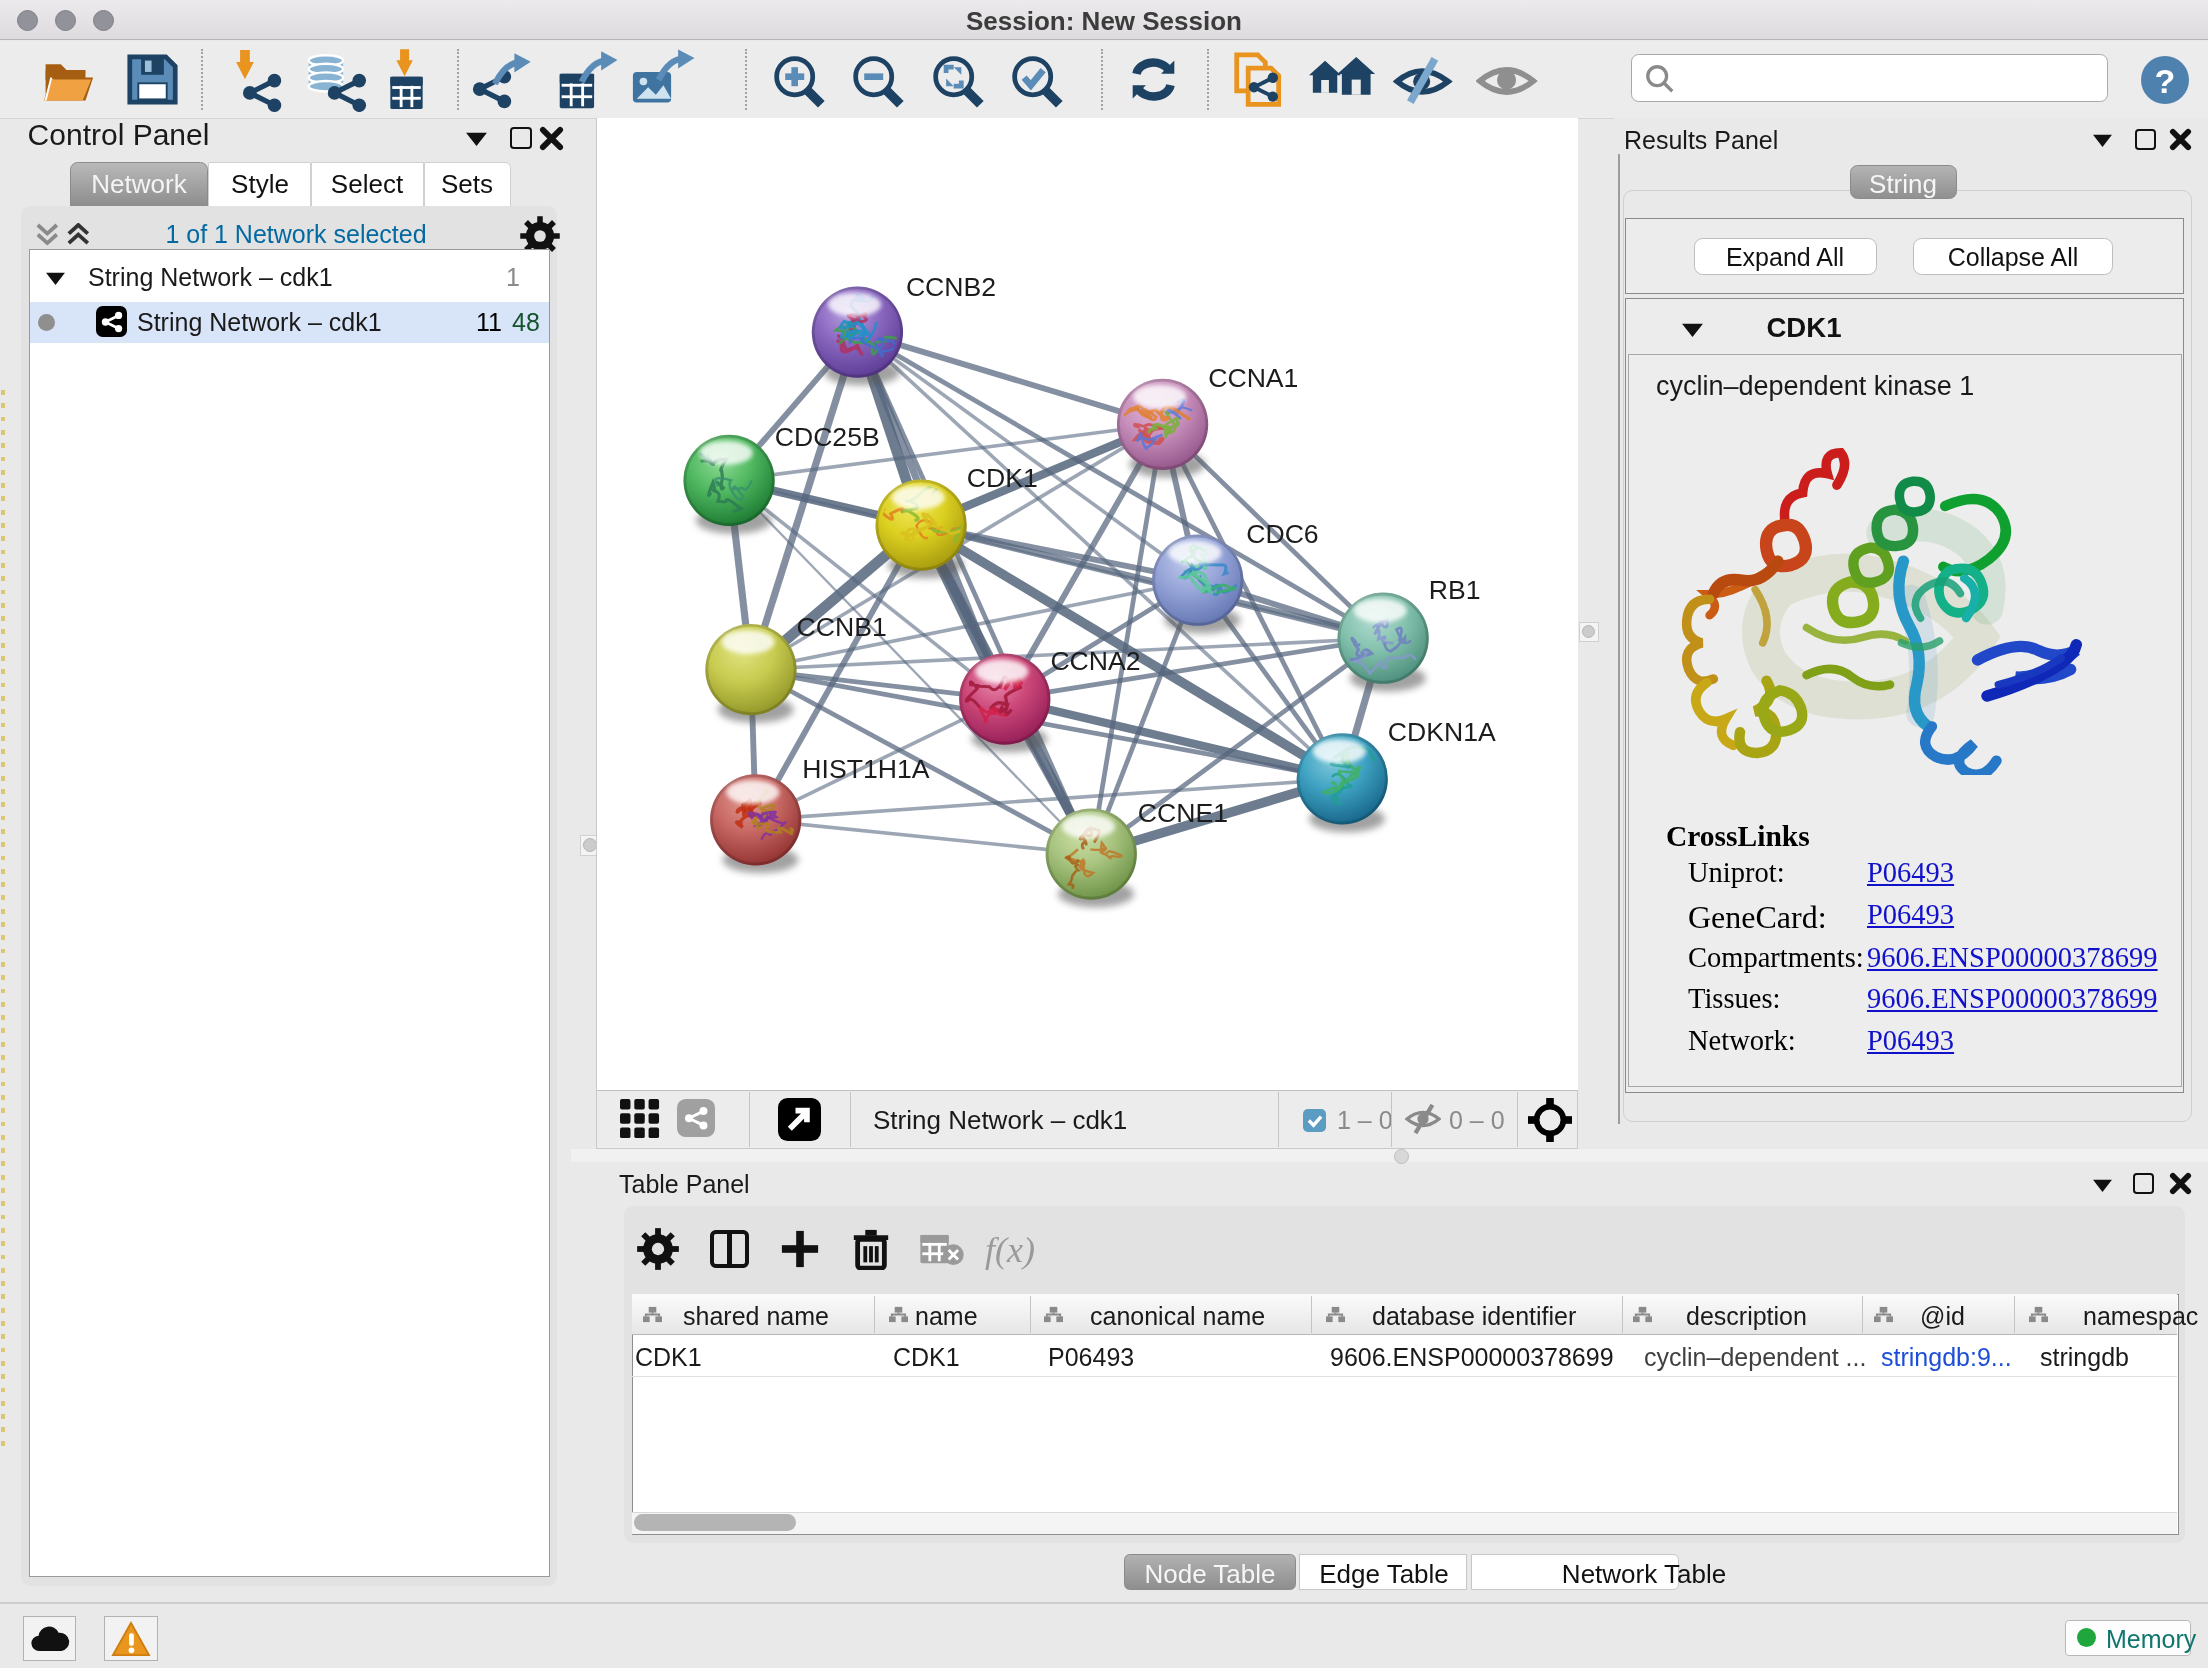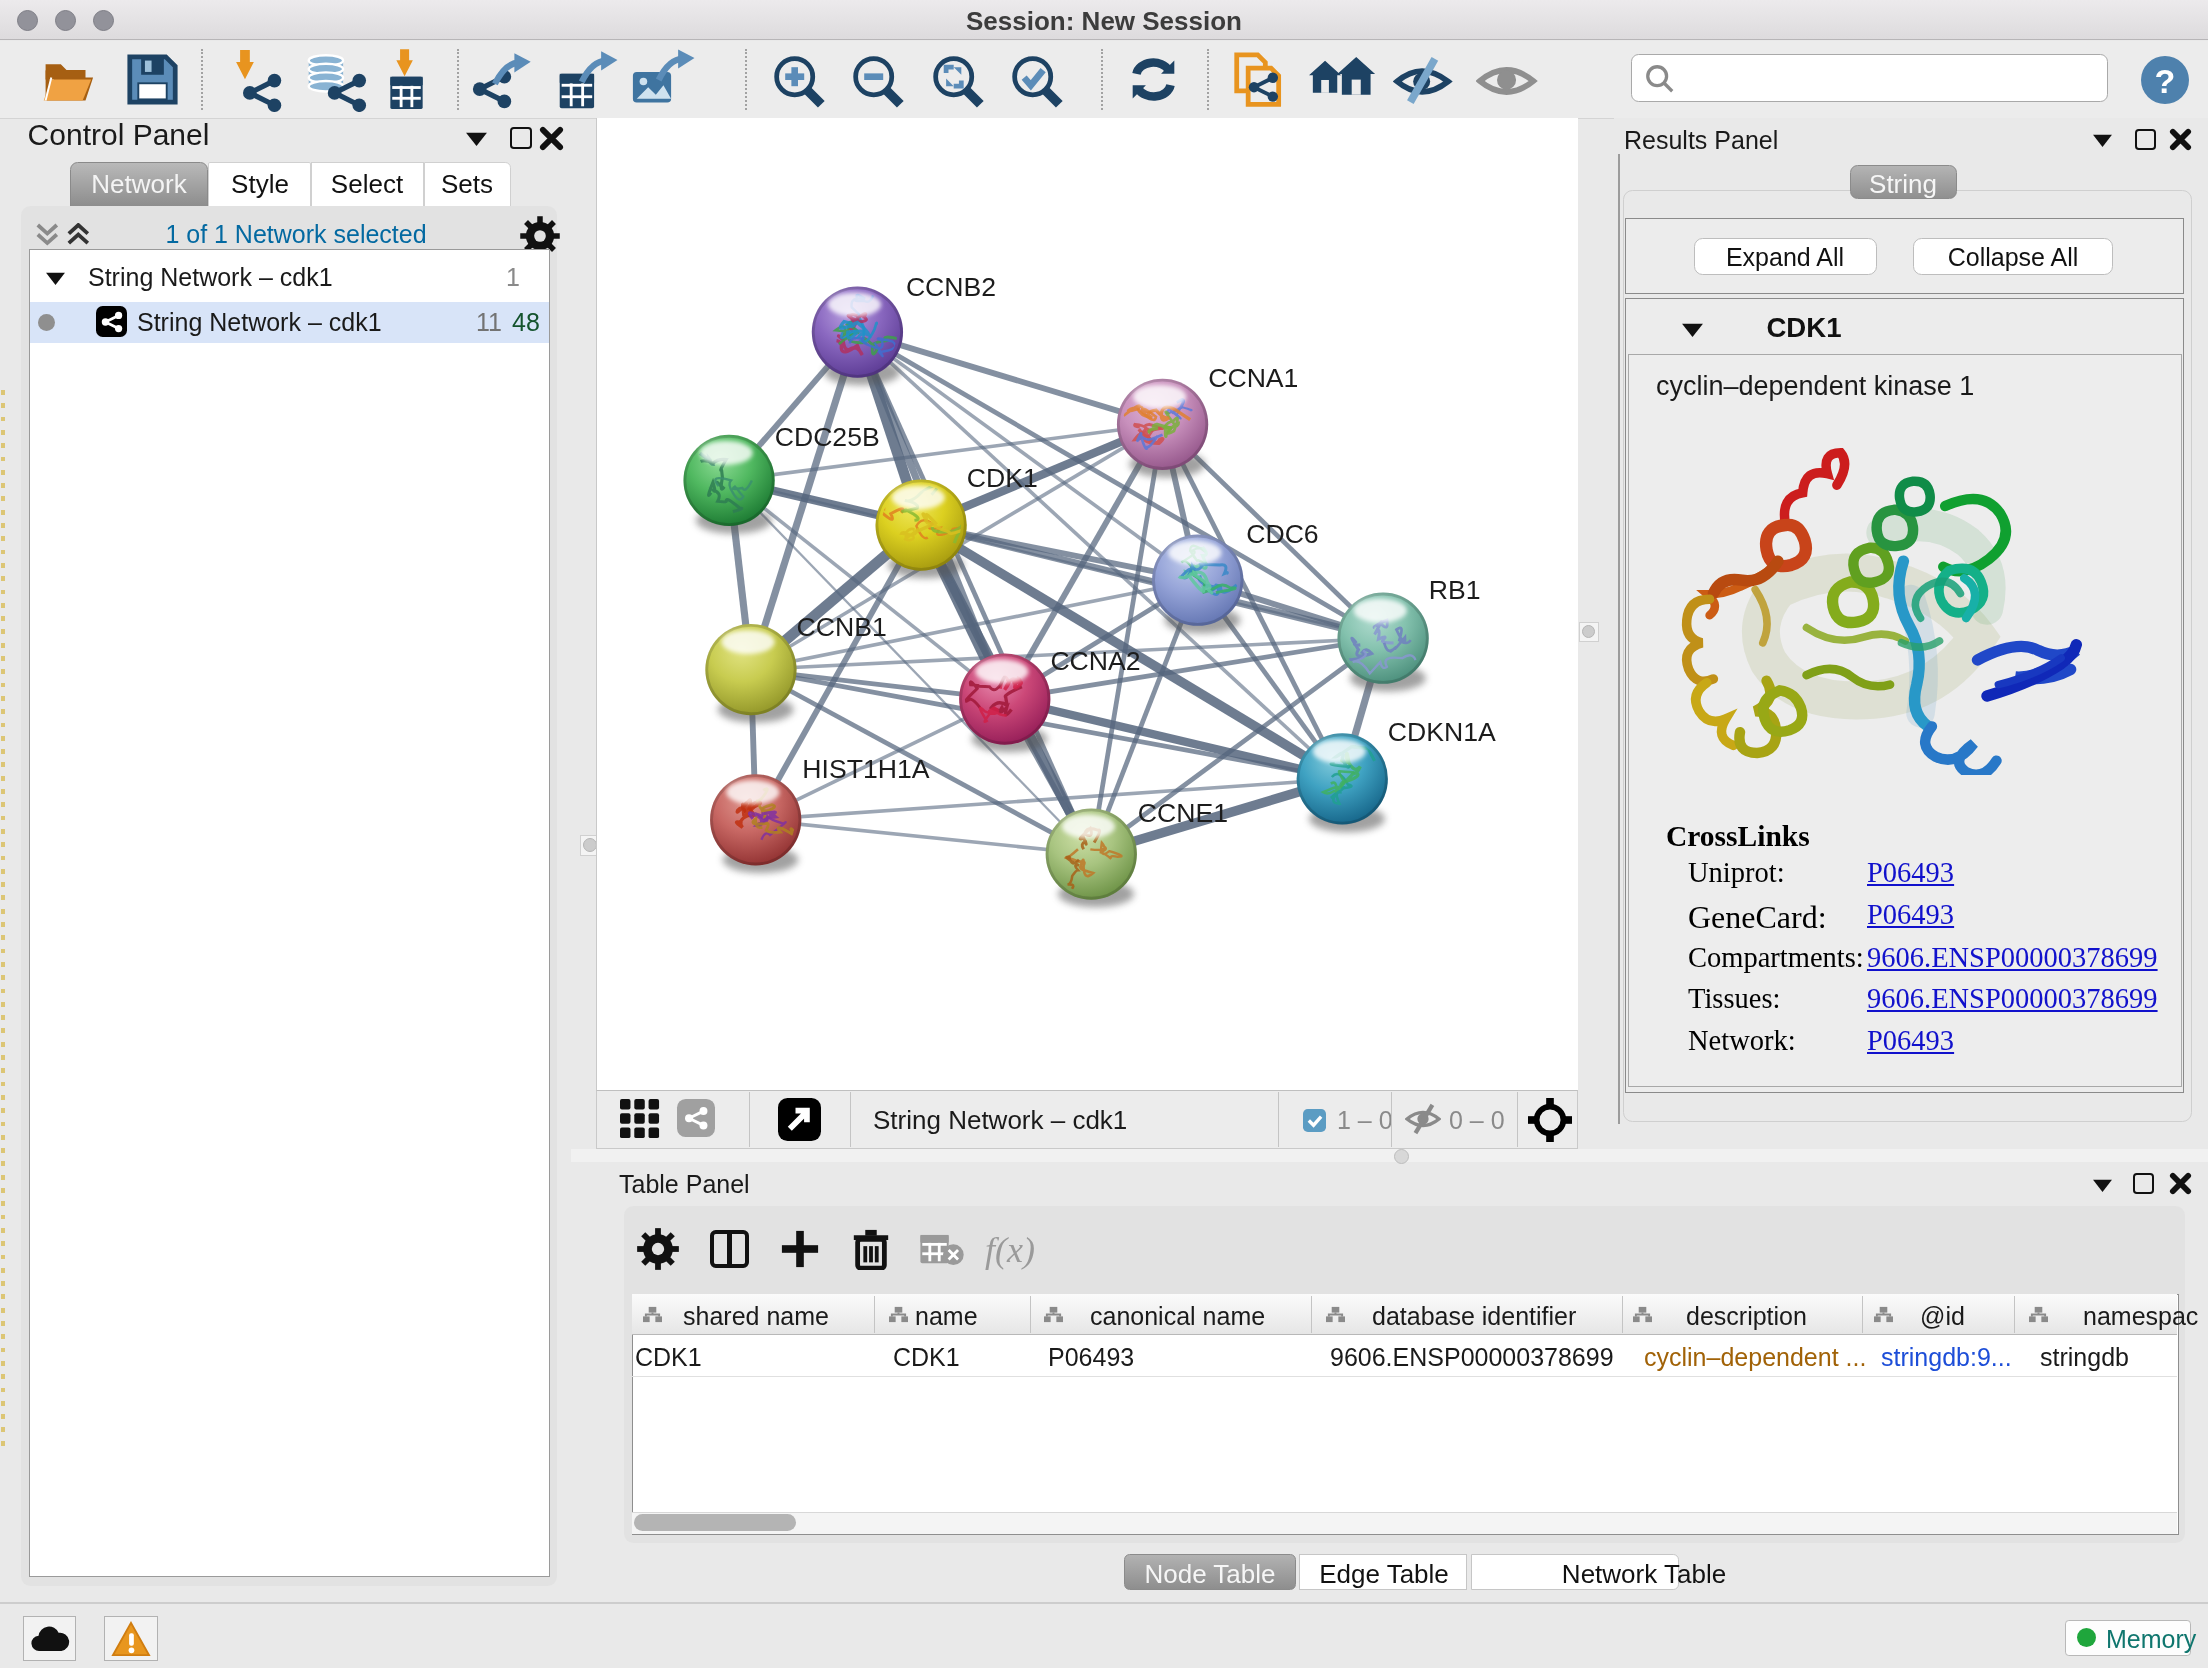--- a/index.html
+++ b/index.html
@@ -192,21 +192,21 @@
 <div class="abs" style="left:38px;top:314px;width:17px;height:17px;border-radius:50%;background:#8f8f8f;"></div>
 <div class="abs" style="left:96px;top:306px;width:31px;height:31px;background:#000;border-radius:6.7px;"></div>
 <svg class="abs" style="left:99px;top:309px;" width="26" height="26" viewBox="0 0 27 27">
     <line x1="20.34" y1="6.66" x2="6.66" y2="13.5" stroke="#fff" stroke-width="2.88"></line>
     <line x1="6.66" y1="13.5" x2="20.34" y2="20.34" stroke="#fff" stroke-width="2.88"></line>
     <circle cx="20.34" cy="6.66" r="3.78" fill="#fff"></circle>
     <circle cx="6.66" cy="13.5" r="3.78" fill="#fff"></circle>
     <circle cx="20.34" cy="20.34" r="3.78" fill="#fff"></circle>
   </svg>
 <div class="txt" style="left:137px;top:308px;font-size:25px;color:#1a1a1a;font-weight:400;">String Network – cdk1</div>
-<div class="txt" style="left:476px;top:308px;font-size:25px;color:#737373;font-weight:400;">11</div>
+<div class="txt" style="left:476px;top:308px;font-size:25px;color:#000000;font-weight:400;">11</div>
 <div class="txt" style="left:512px;top:308px;font-size:25px;color:#14532d;font-weight:400;">48</div>
 <div class="abs" style="left:1px;top:390px;width:3.8px;height:1056px;background:repeating-linear-gradient(180deg,#d9bd58 0 4.8px,transparent 4.8px 13.3px);opacity:0.8;"></div>
 <div class="abs" style="left:580px;top:835px;width:21px;height:21px;background:#f4f4f4;border:1px solid #d0d0d0;"></div>
 <div class="abs" style="left:583px;top:838px;width:14.3px;height:14.3px;border-radius:50%;background:#cccccc;border:1px solid #b5b5b5;"></div>
 <div class="abs" style="left:1579px;top:622px;width:20px;height:20px;background:#f4f4f4;border:1px solid #d0d0d0;"></div>
 <div class="abs" style="left:1582px;top:625px;width:13.3px;height:13.3px;border-radius:50%;background:#cccccc;border:1px solid #b5b5b5;"></div>
 <div class="abs" style="left:596px;top:118px;width:982px;height:972px;background:#fff;border-left:1px solid #c9c9c9;"></div>
 <svg class="abs" style="left:596px;top:118px;" width="982" height="972" viewBox="0 0 1033 1022">
     <defs>
       <filter id="blur4" x="-150%" y="-150%" width="400%" height="400%">
@@ -712,21 +712,21 @@
     <rect x="8" y="2" width="8" height="6" fill="#8a8a8a"></rect>
     <rect x="2" y="12" width="7" height="6" fill="#8a8a8a"></rect>
     <rect x="15" y="12" width="7" height="6" fill="#8a8a8a"></rect>
     <path d="M12 8 v3 M5 12 v-2 h14 v2" stroke="#8a8a8a" stroke-width="2" fill="none"></path>
   </svg>
 <div class="txt" style="left:2083px;top:1302px;font-size:25px;color:#1a1a1a;font-weight:400;">namespac</div>
 <div class="txt" style="left:635px;top:1343px;font-size:25px;color:#1a1a1a;font-weight:400;">CDK1</div>
 <div class="txt" style="left:893px;top:1343px;font-size:25px;color:#1a1a1a;font-weight:400;">CDK1</div>
 <div class="txt" style="left:1048px;top:1343px;font-size:25px;color:#1a1a1a;font-weight:400;">P06493</div>
 <div class="txt" style="left:1330px;top:1343px;font-size:25px;color:#1a1a1a;font-weight:400;">9606.ENSP00000378699</div>
-<div class="txt" style="left:1644px;top:1343px;font-size:25px;color:#a16207;font-weight:400;">cyclin–dependent ...</div>
+<div class="txt" style="left:1644px;top:1343px;font-size:25px;color:#404040;font-weight:400;">cyclin–dependent ...</div>
 <div class="txt" style="left:1881px;top:1343px;font-size:25px;color:#1d4ed8;font-weight:400;">stringdb:9...</div>
 <div class="txt" style="left:2040px;top:1343px;font-size:25px;color:#1a1a1a;font-weight:400;">stringdb</div>
 <div class="abs" style="left:632px;top:1376px;width:1545px;height:1px;background:#e0e0e0;"></div>
 <div class="abs" style="left:632px;top:1512px;width:1545px;height:22px;background:#f4f4f4;border-top:1px solid #d8d8d8;"></div>
 <div class="abs" style="left:634px;top:1514px;width:162px;height:17px;background:#b4b4b4;border-radius:8.6px;"></div>
 <div class="abs" style="left:1124px;top:1554px;width:172px;height:36px;background:linear-gradient(#b2b2b2,#8e8e8e);border:1px solid #8b8b8b;border-radius:5.7px;"></div>
 <div class="txt" style="left:1210px;top:1559px;transform:translateX(-50%);font-size:26px;color:#f6f6f6;font-weight:400;">Node Table</div>
 <div class="abs" style="left:1299px;top:1554px;width:168px;height:36px;background:#fff;border:1px solid #c6c6c6;"></div>
 <div class="txt" style="left:1384px;top:1559px;transform:translateX(-50%);font-size:26px;color:#111;font-weight:400;">Edge Table</div>
 <div class="abs" style="left:1471px;top:1554px;width:208px;height:36px;background:#fff;border:1px solid #c6c6c6;border-radius:0 5.7px 5.7px 0;"></div>

